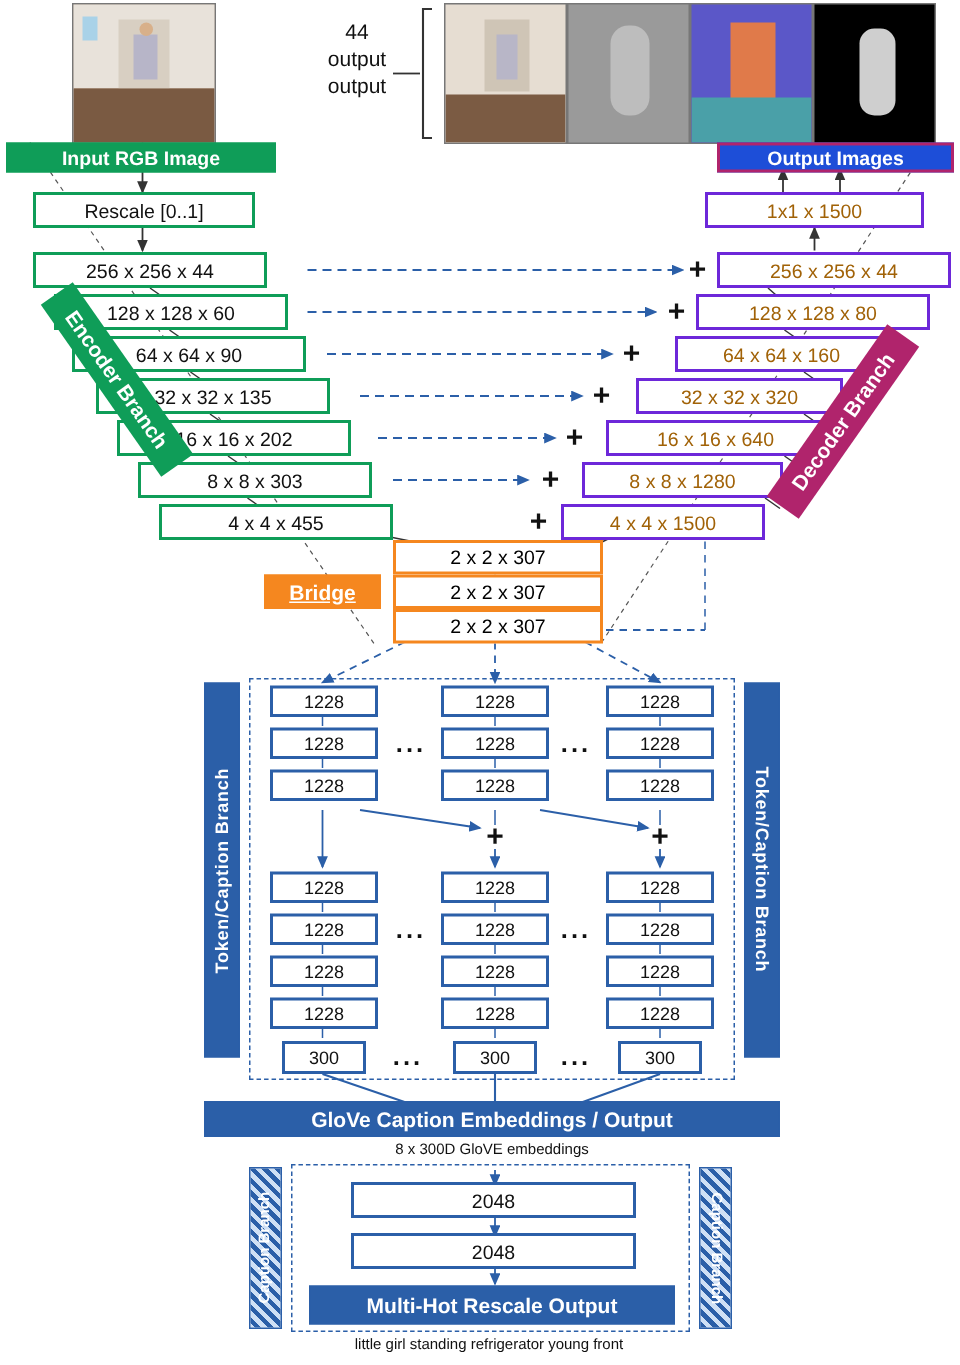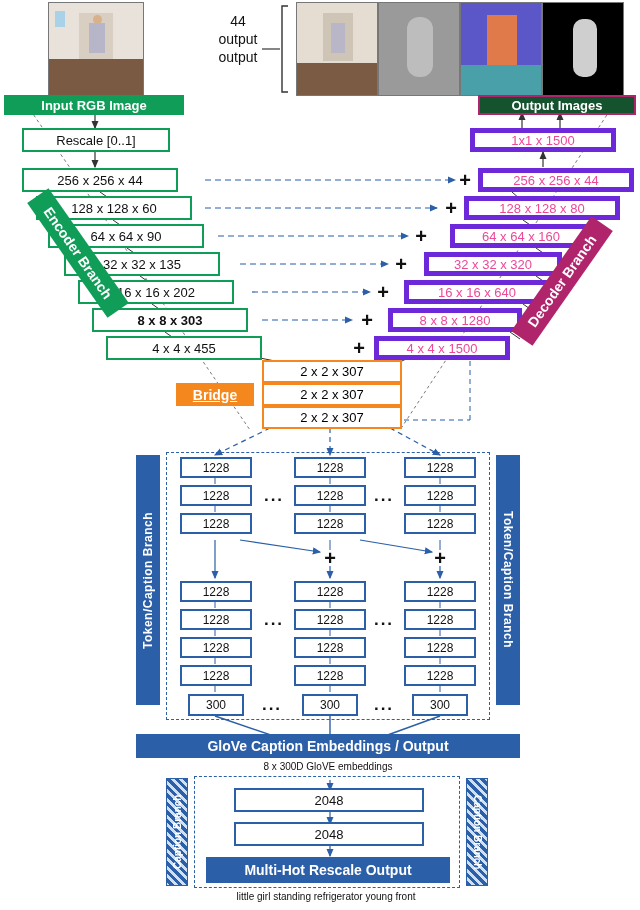--- a/index.html
+++ b/index.html
@@ -11,22 +11,22 @@
     overflow:hidden;
   }
   .abs{position:absolute;box-sizing:border-box;}
   .box{
     display:flex;align-items:center;justify-content:center;
     text-align:center;background:#fff;
   }
   
   .green{border:2px solid #0f9d58;color:#111;}
   .green-fill{background:#0f9d58;color:#fff;border:2px solid #0f9d58;font-weight:bold;}
-  .magenta{border:5px solid #6d28d9;color:#ec4899;}
-  .magenta-fill{background:#14532d;color:#fff;border:2px solid #b0246c;font-weight:bold;}
+  .magenta{border:2px solid #6d28d9;color:#a16207;}
+  .magenta-fill{background:#1d4ed8;color:#fff;border:2px solid #b0246c;font-weight:bold;}
   .orange{border:2px solid #f5871f;color:#000000;}
   .orange-fill{background:#f5871f;color:#fff;border:2px solid #f5871f;font-weight:bold;}
   .blue-fill{background:#2b5fa8;color:#fff;border:1px solid #2b5fa8;font-weight:bold;}
   .plain{border:2px solid #2b5fa8;color:#111;background:#fff;}
   .label{background:transparent;border:none;}
   .plus{font-size:20px;font-weight:bold;color:#111;background:transparent;}
   .dots{font-size:17px;font-weight:bold;color:#111;letter-spacing:2px;}
   .caption-small{font-size:10px;color:#111;}
   .rot-cw{writing-mode:vertical-rl;text-orientation:mixed;}
   .rot-ccw{writing-mode:vertical-rl;text-orientation:mixed;transform:rotate(180deg);}
@@ -180,21 +180,21 @@
 
 <div class="abs box magenta-fill" style="left:478px;top:95px;width:158px;height:20px;font-size:13px;">Output Images</div>
 
 <div class="abs box green" style="left:22px;top:128px;width:148px;height:24px;font-size:13px;">Rescale [0..1]</div>
 
 <div class="abs box green" style="left:22px;top:168px;width:156px;height:24px;font-size:13px;">256 x 256 x 44</div>
 <div class="abs box green" style="left:36px;top:196px;width:156px;height:24px;font-size:13px;">128 x 128 x 60</div>
 <div class="abs box green" style="left:48px;top:224px;width:156px;height:24px;font-size:13px;">64 x 64 x 90</div>
 <div class="abs box green" style="left:64px;top:252px;width:156px;height:24px;font-size:13px;">32 x 32 x 135</div>
 <div class="abs box green" style="left:78px;top:280px;width:156px;height:24px;font-size:13px;">16 x 16 x 202</div>
-<div class="abs box green" style="left:92px;top:308px;width:156px;height:24px;font-size:13px;font-weight:bold;">8 x 8 x 303</div>
+<div class="abs box green" style="left:92px;top:308px;width:156px;height:24px;font-size:13px;">8 x 8 x 303</div>
 <div class="abs box green" style="left:106px;top:336px;width:156px;height:24px;font-size:13px;">4 x 4 x 455</div>
 
 <div class="abs diag-band" style="left:8px;top:240px;width:140px;height:26px;transform:rotate(55deg);transform-origin:center;">
   <span>Encoder Branch</span>
 </div>
 
 <div class="abs box magenta" style="left:470px;top:128px;width:146px;height:24px;font-size:13px;">1x1 x 1500</div>
 
 <div class="abs box magenta" style="left:478px;top:168px;width:156px;height:24px;font-size:13px;">256 x 256 x 44</div>
 <div class="abs box magenta" style="left:464px;top:196px;width:156px;height:24px;font-size:13px;">128 x 128 x 80</div>

